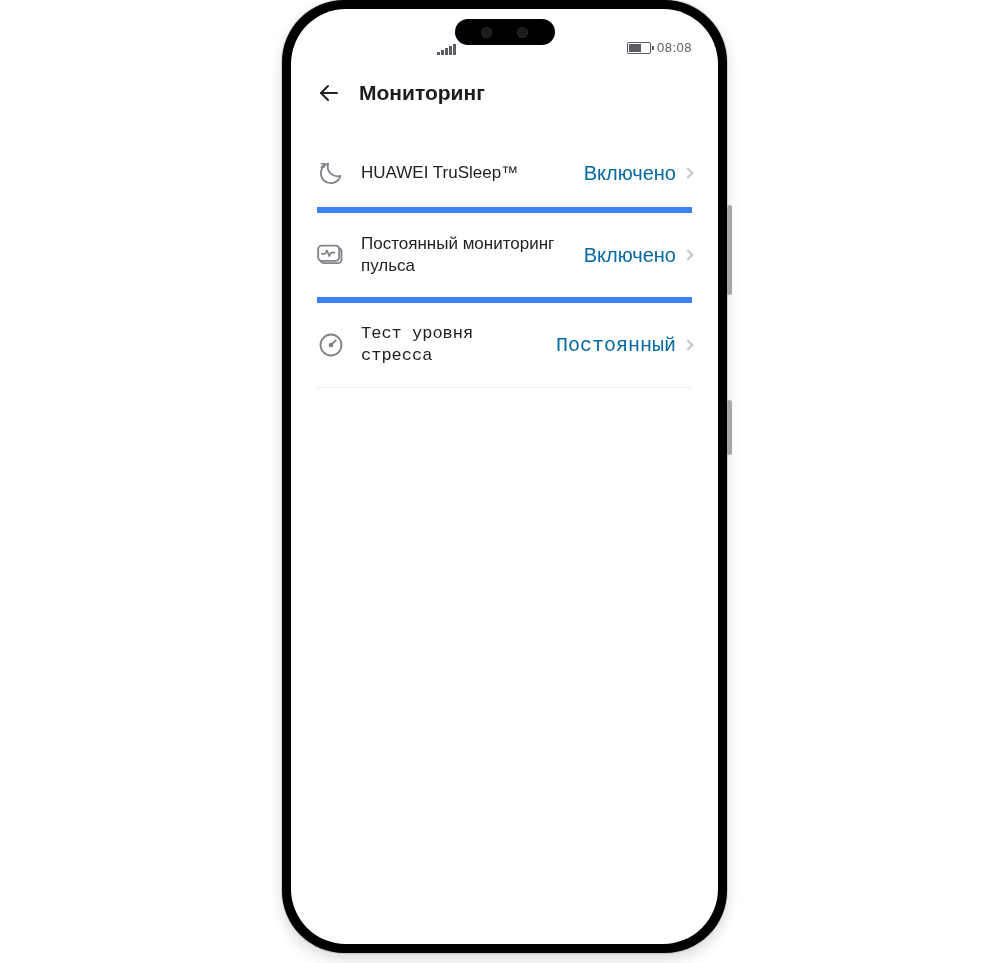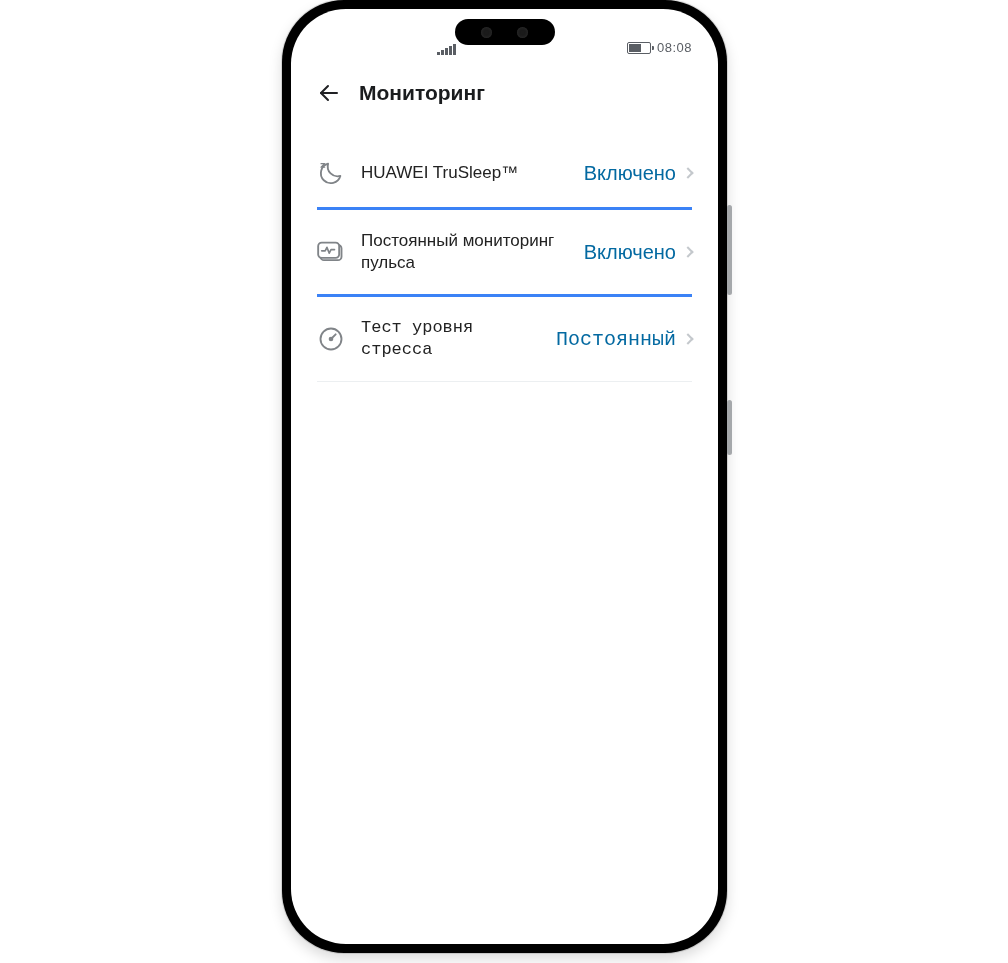--- a/index.html
+++ b/index.html
@@ -70,21 +70,21 @@
     display: flex; align-items: flex-end; gap: 18px; margin-top: 12px;
   }
   .back-icon { width: 24px; height: 24px; color: #202124; }
   .title { font-size: 21px; font-weight: 600; color: #1a1c1e; }
 
   
   .list { position: absolute; top: 130px; left: 0; right: 0; padding: 0 26px; }
   .row {
     display: flex; align-items: center; gap: 16px;
     padding: 20px 0;
-    border-bottom: 3px solid #3b82f6;
+    border-bottom: 6px solid #3b82f6;
   }
   .row:last-child { border-bottom: 1px solid #eceff1; font-family: Liberation Mono, monospace; }
   .row-icon { width: 28px; height: 28px; flex: 0 0 28px; color: #808488; }
   .row-main { flex: 1 1 auto; min-width: 0;}
   .row-title { font-size: 17px; color: #222; line-height: 1.3; }
   .row-sub { font-size: 13px; color: #9aa0a6; margin-top: 3px; line-height: 1.35; }
   .row-right { display: flex; align-items: center; gap: 4px; flex: 0 0 auto; }
   .row-value { font-size: 20px; color: #0369a1; }
   .chevron { width: 8px; height: 8px; border-top: 2px solid #c4c8cc; border-right: 2px solid #c4c8cc; transform: rotate(45deg); margin-left: 4px;}
 

